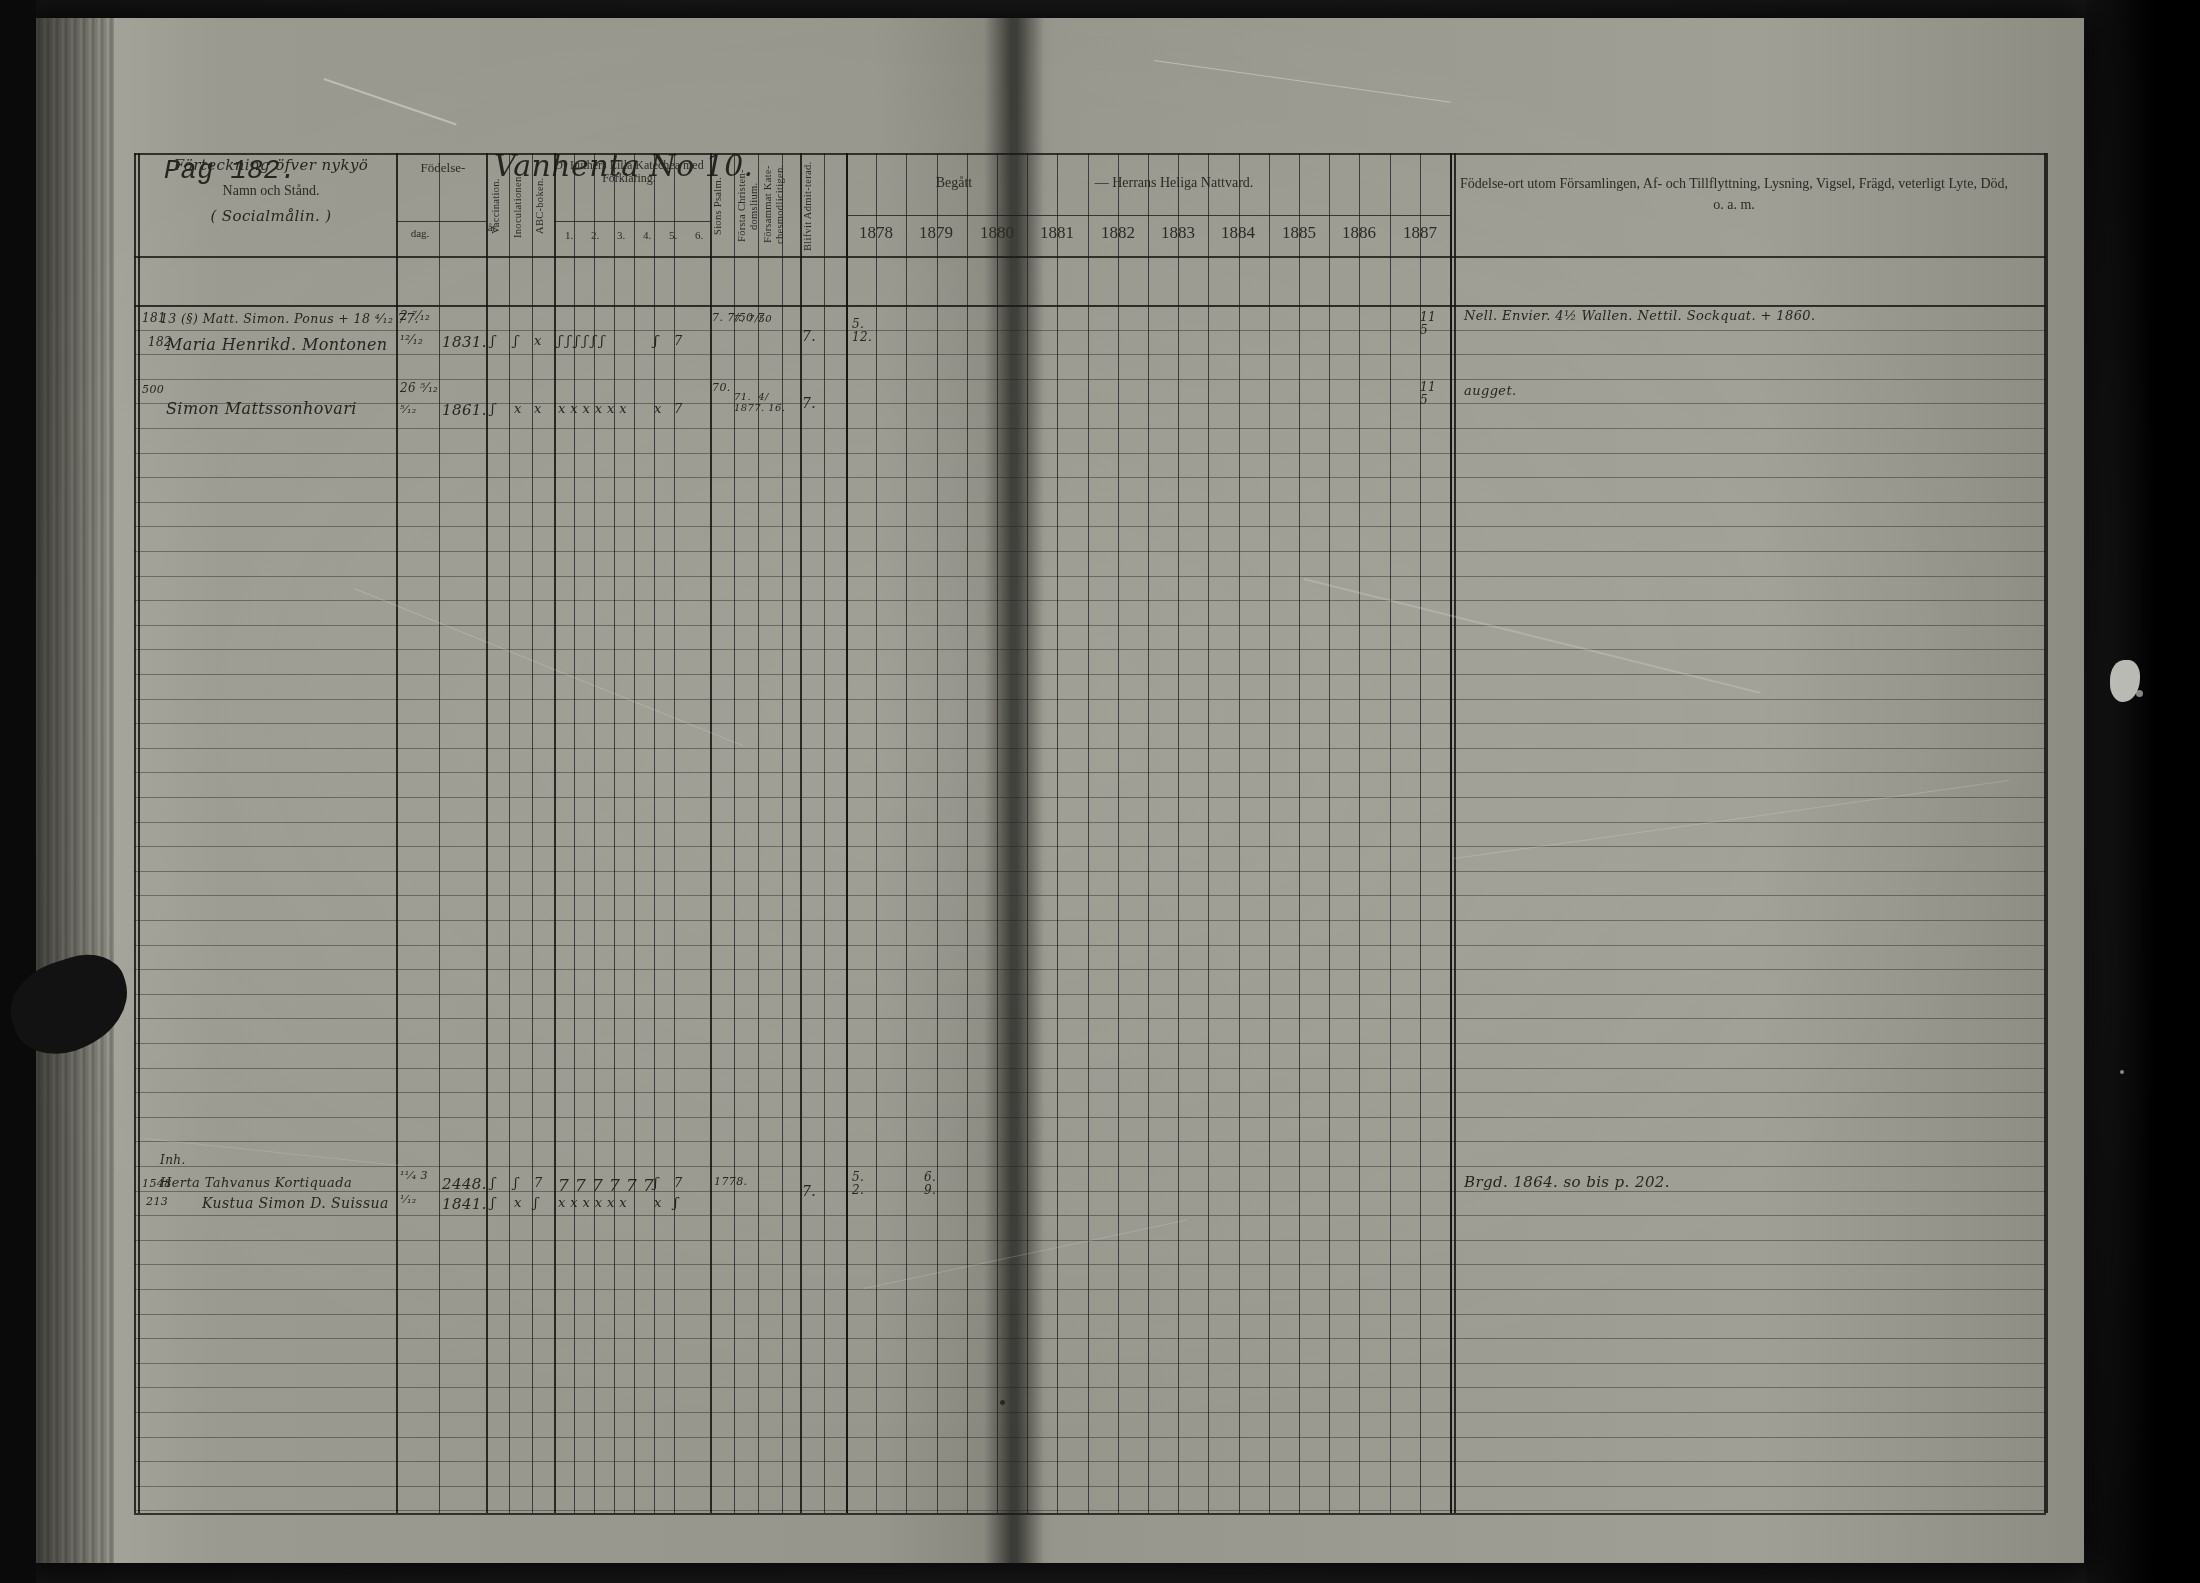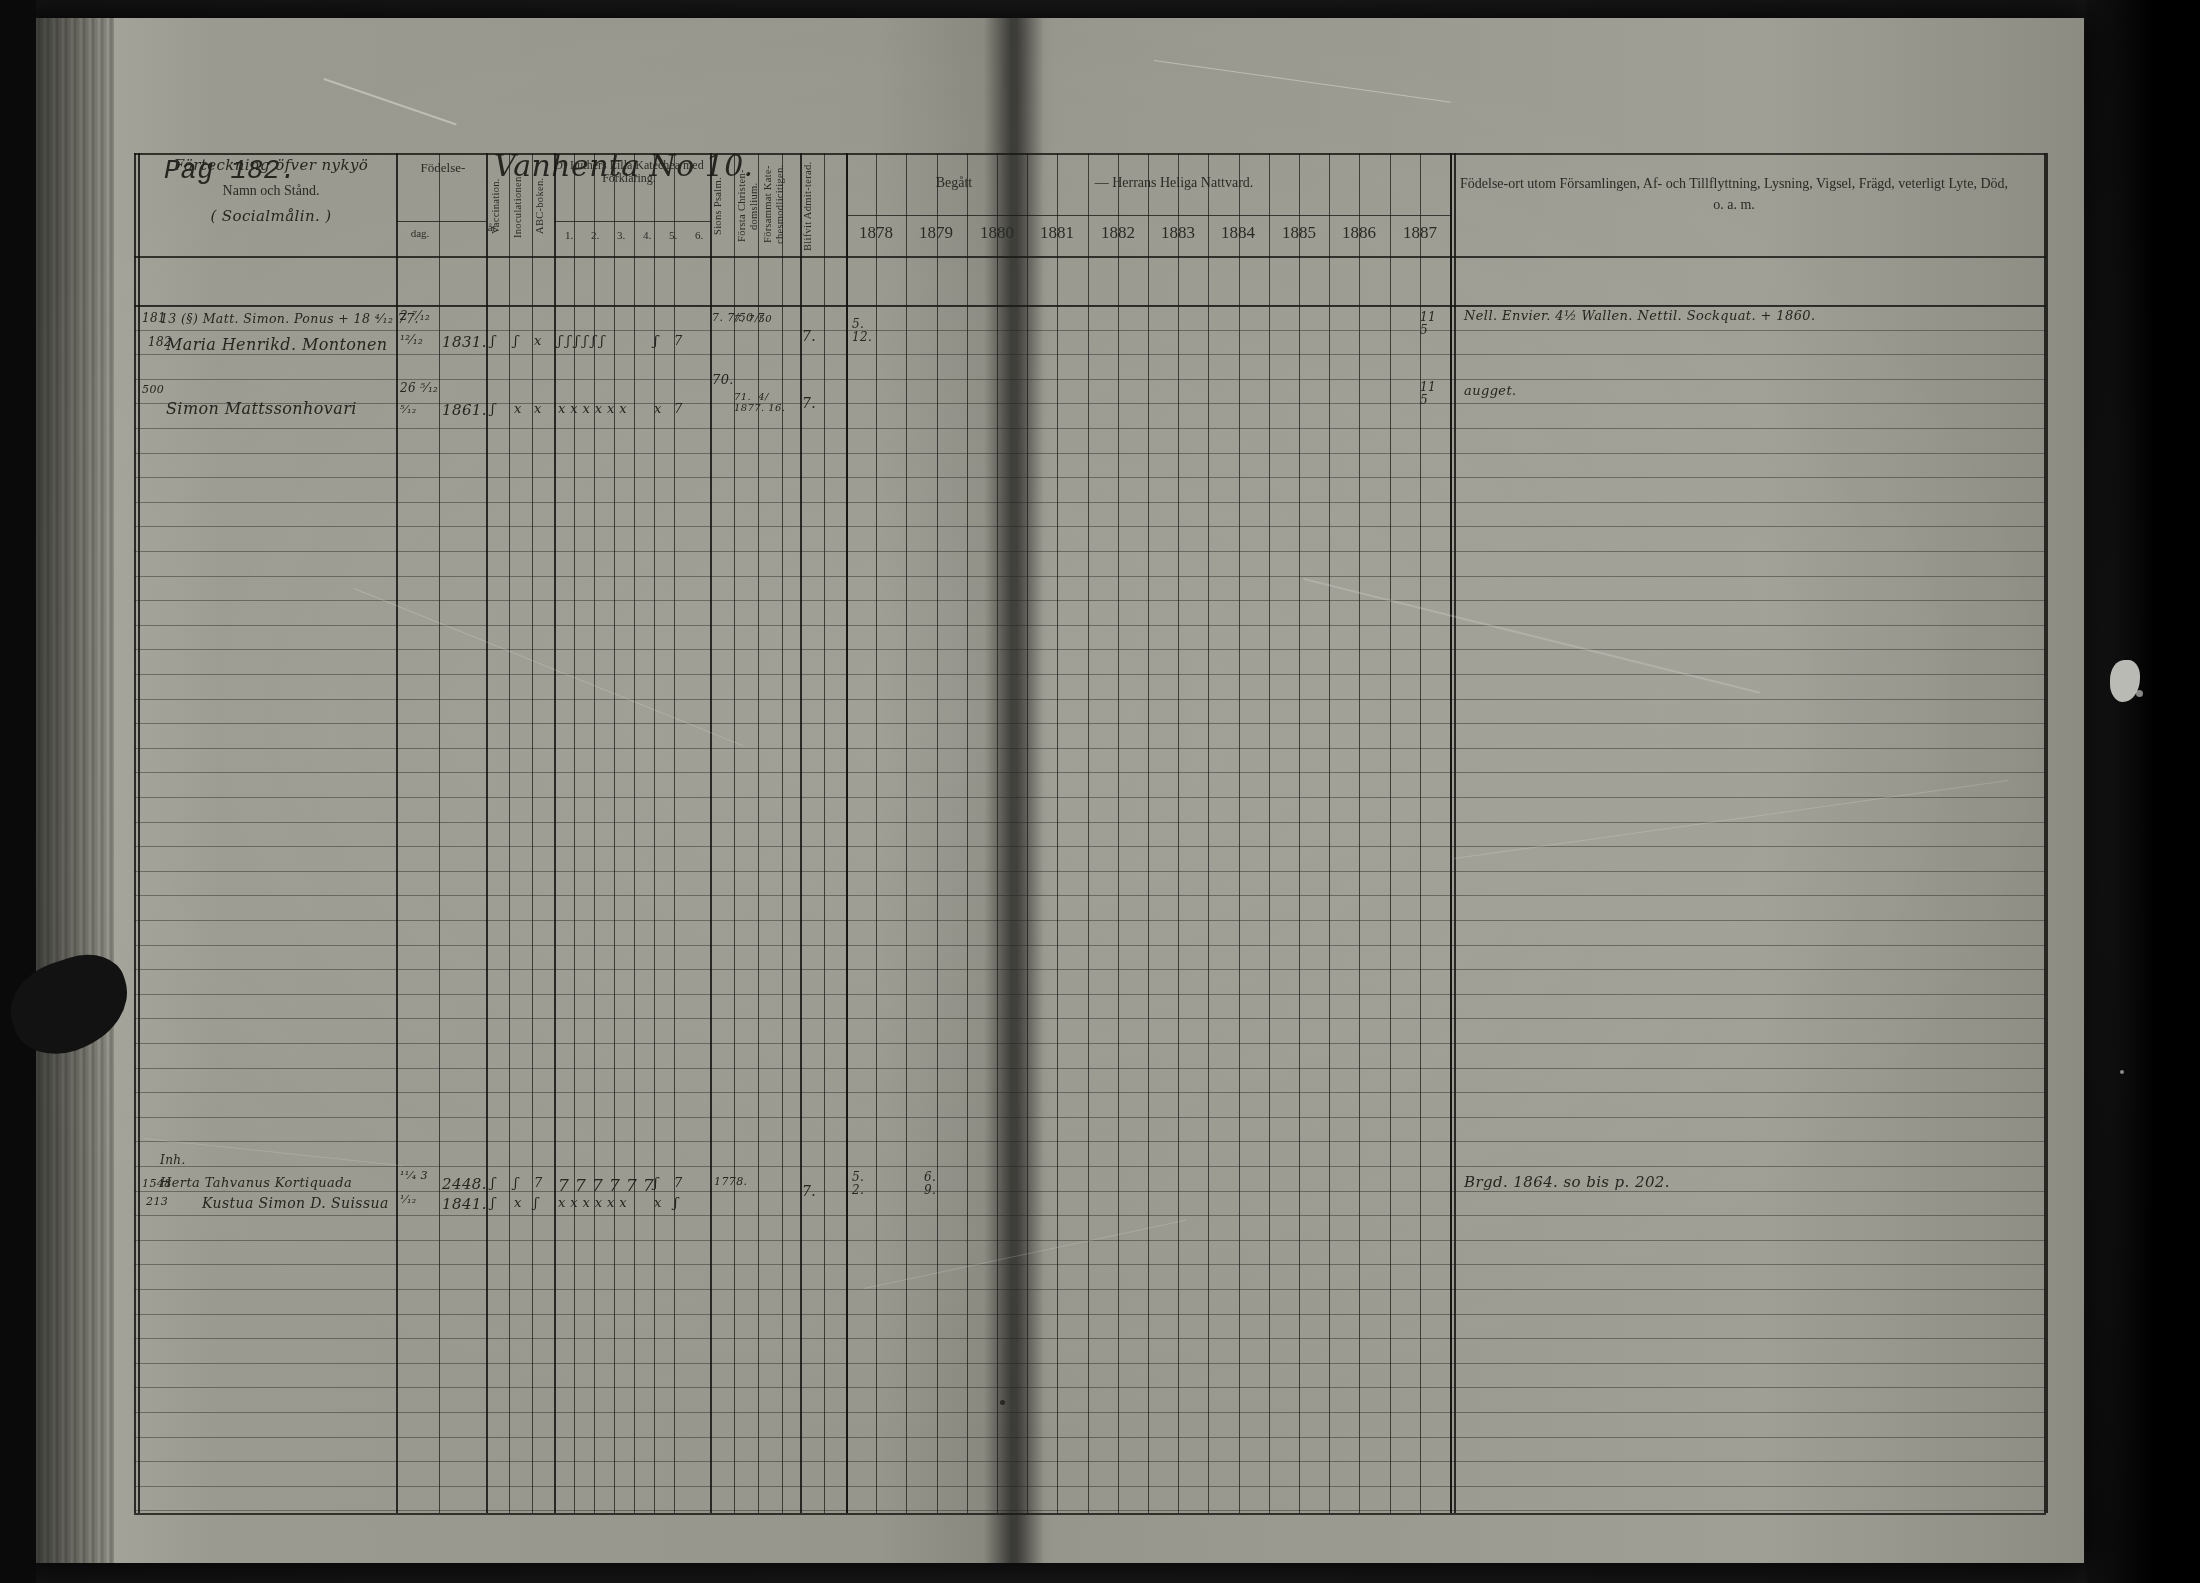--- a/index.html
+++ b/index.html
@@ -141,21 +141,21 @@
           <div class="hw hand" style="left: 32px; top: 246px; font-size: 16px;">Simon Mattssonhovari</div>
           <div class="hw hand" style="left: 266px; top: 228px; font-size: 12px;">26 ⁵⁄₁₂</div>
           <div class="hw hand" style="left: 266px; top: 250px; font-size: 11px;">⁵⁄₁₂</div>
           <div class="hw hand" style="left: 308px; top: 248px; font-size: 15px;">1861.</div>
           <div class="hw hand" style="left: 357px; top: 248px; font-size: 13px;">ʃ</div>
           <div class="hw hand" style="left: 380px; top: 248px; font-size: 13px;">x</div>
           <div class="hw hand" style="left: 400px; top: 248px; font-size: 13px;">x</div>
           <div class="hw hand" style="left: 424px; top: 248px; font-size: 13px;">x x x x x x</div>
           <div class="hw hand" style="left: 520px; top: 248px; font-size: 13px;">x</div>
           <div class="hw hand" style="left: 540px; top: 248px; font-size: 13px;">7</div>
-          <div class="hw hand" style="left: 578px; top: 219px; font-size: 13px;">70.</div>
+          <div class="hw hand" style="left: 578px; top: 228px; font-size: 11px;">70.</div>
           <div class="hw hand" style="left: 600px; top: 238px; font-size: 10px;;white-space:pre;line-height:1.1">71.  4/
 1877. 16.</div>
           <div class="hw hand" style="left: 668px; top: 242px; font-size: 14px;">7.</div>
           <div class="hw hand" style="left: 1286px; top: 228px; font-size: 12px;;white-space:pre;line-height:1.1">11
 5</div>
           <div class="hw hand" style="left: 1330px; top: 230px; font-size: 13px;">augget.</div>
           <div class="hw hand" style="left: 26px; top: 1000px; font-size: 12px;">Inh.</div>
           <div class="hw hand" style="left: 8px; top: 1024px; font-size: 11px;">1548</div>
           <div class="hw hand" style="left: 26px; top: 1022px; font-size: 13px;">Herta Tahvanus Kortiquada</div>
           <div class="hw hand" style="left: 12px; top: 1042px; font-size: 11px;">213</div>

